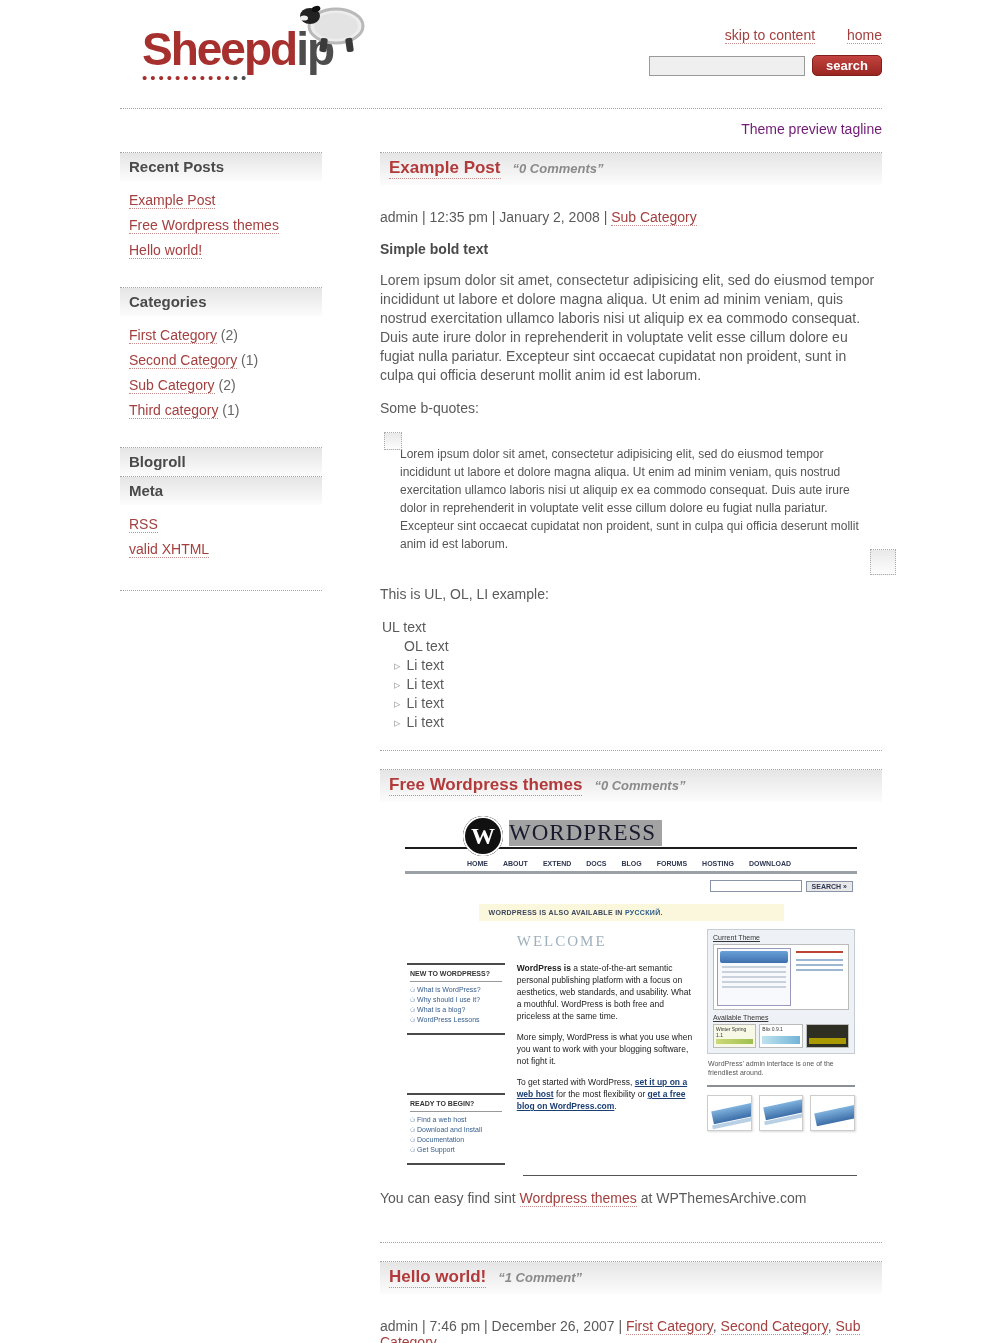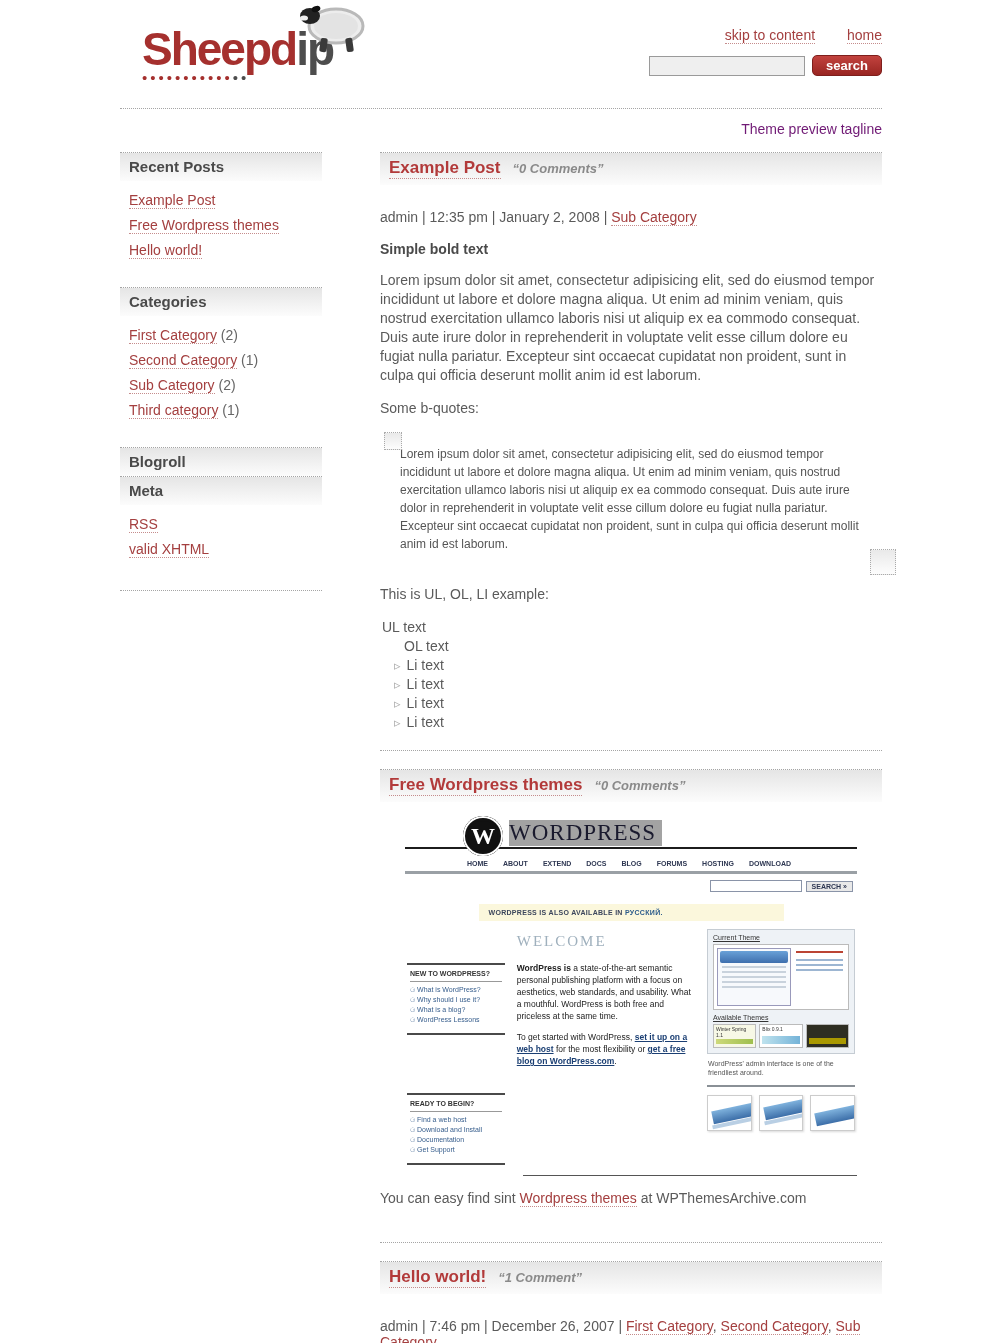--- a/index.html
+++ b/index.html
@@ -295,20 +295,21 @@
                   <div class="wp-box-title">READY TO BEGIN?</div>
                   <a>Find a web host</a>
                   <a>Download and Install</a>
                   <a>Documentation</a>
                   <a>Get Support</a>
                 </div>
               </div>
               <div class="wp-mid">
                 <div class="wp-welcome">WELCOME</div>
                 <p class="wp-p"><b>WordPress is</b><span> a state-of-the-art semantic personal publishing platform with a focus on aesthetics, web standards, and usability. What a mouthful. WordPress is both free and priceless at the same time.</span></p>
+                <p class="wp-p">More simply, WordPress is what you use when you want to work with your blogging software, not fight it.</p>
                 <p class="wp-p"><span>To get started with WordPress, </span><span class="wp-blink">set it up on a web host</span><span> for the most flexibility or </span><span class="wp-blink">get a free blog on WordPress.com</span><span>.</span></p>
               </div>
               <div class="wp-right">
                 <div class="wp-theme-box">
                   <div class="wp-theme-label">Current Theme</div>
                   <div class="wp-admin-thumb">
                     <div class="wp-admin-shot">
                       <div class="wp-admin-header"></div>
                       <div class="wp-line"></div>
                         <div class="wp-line"></div>

